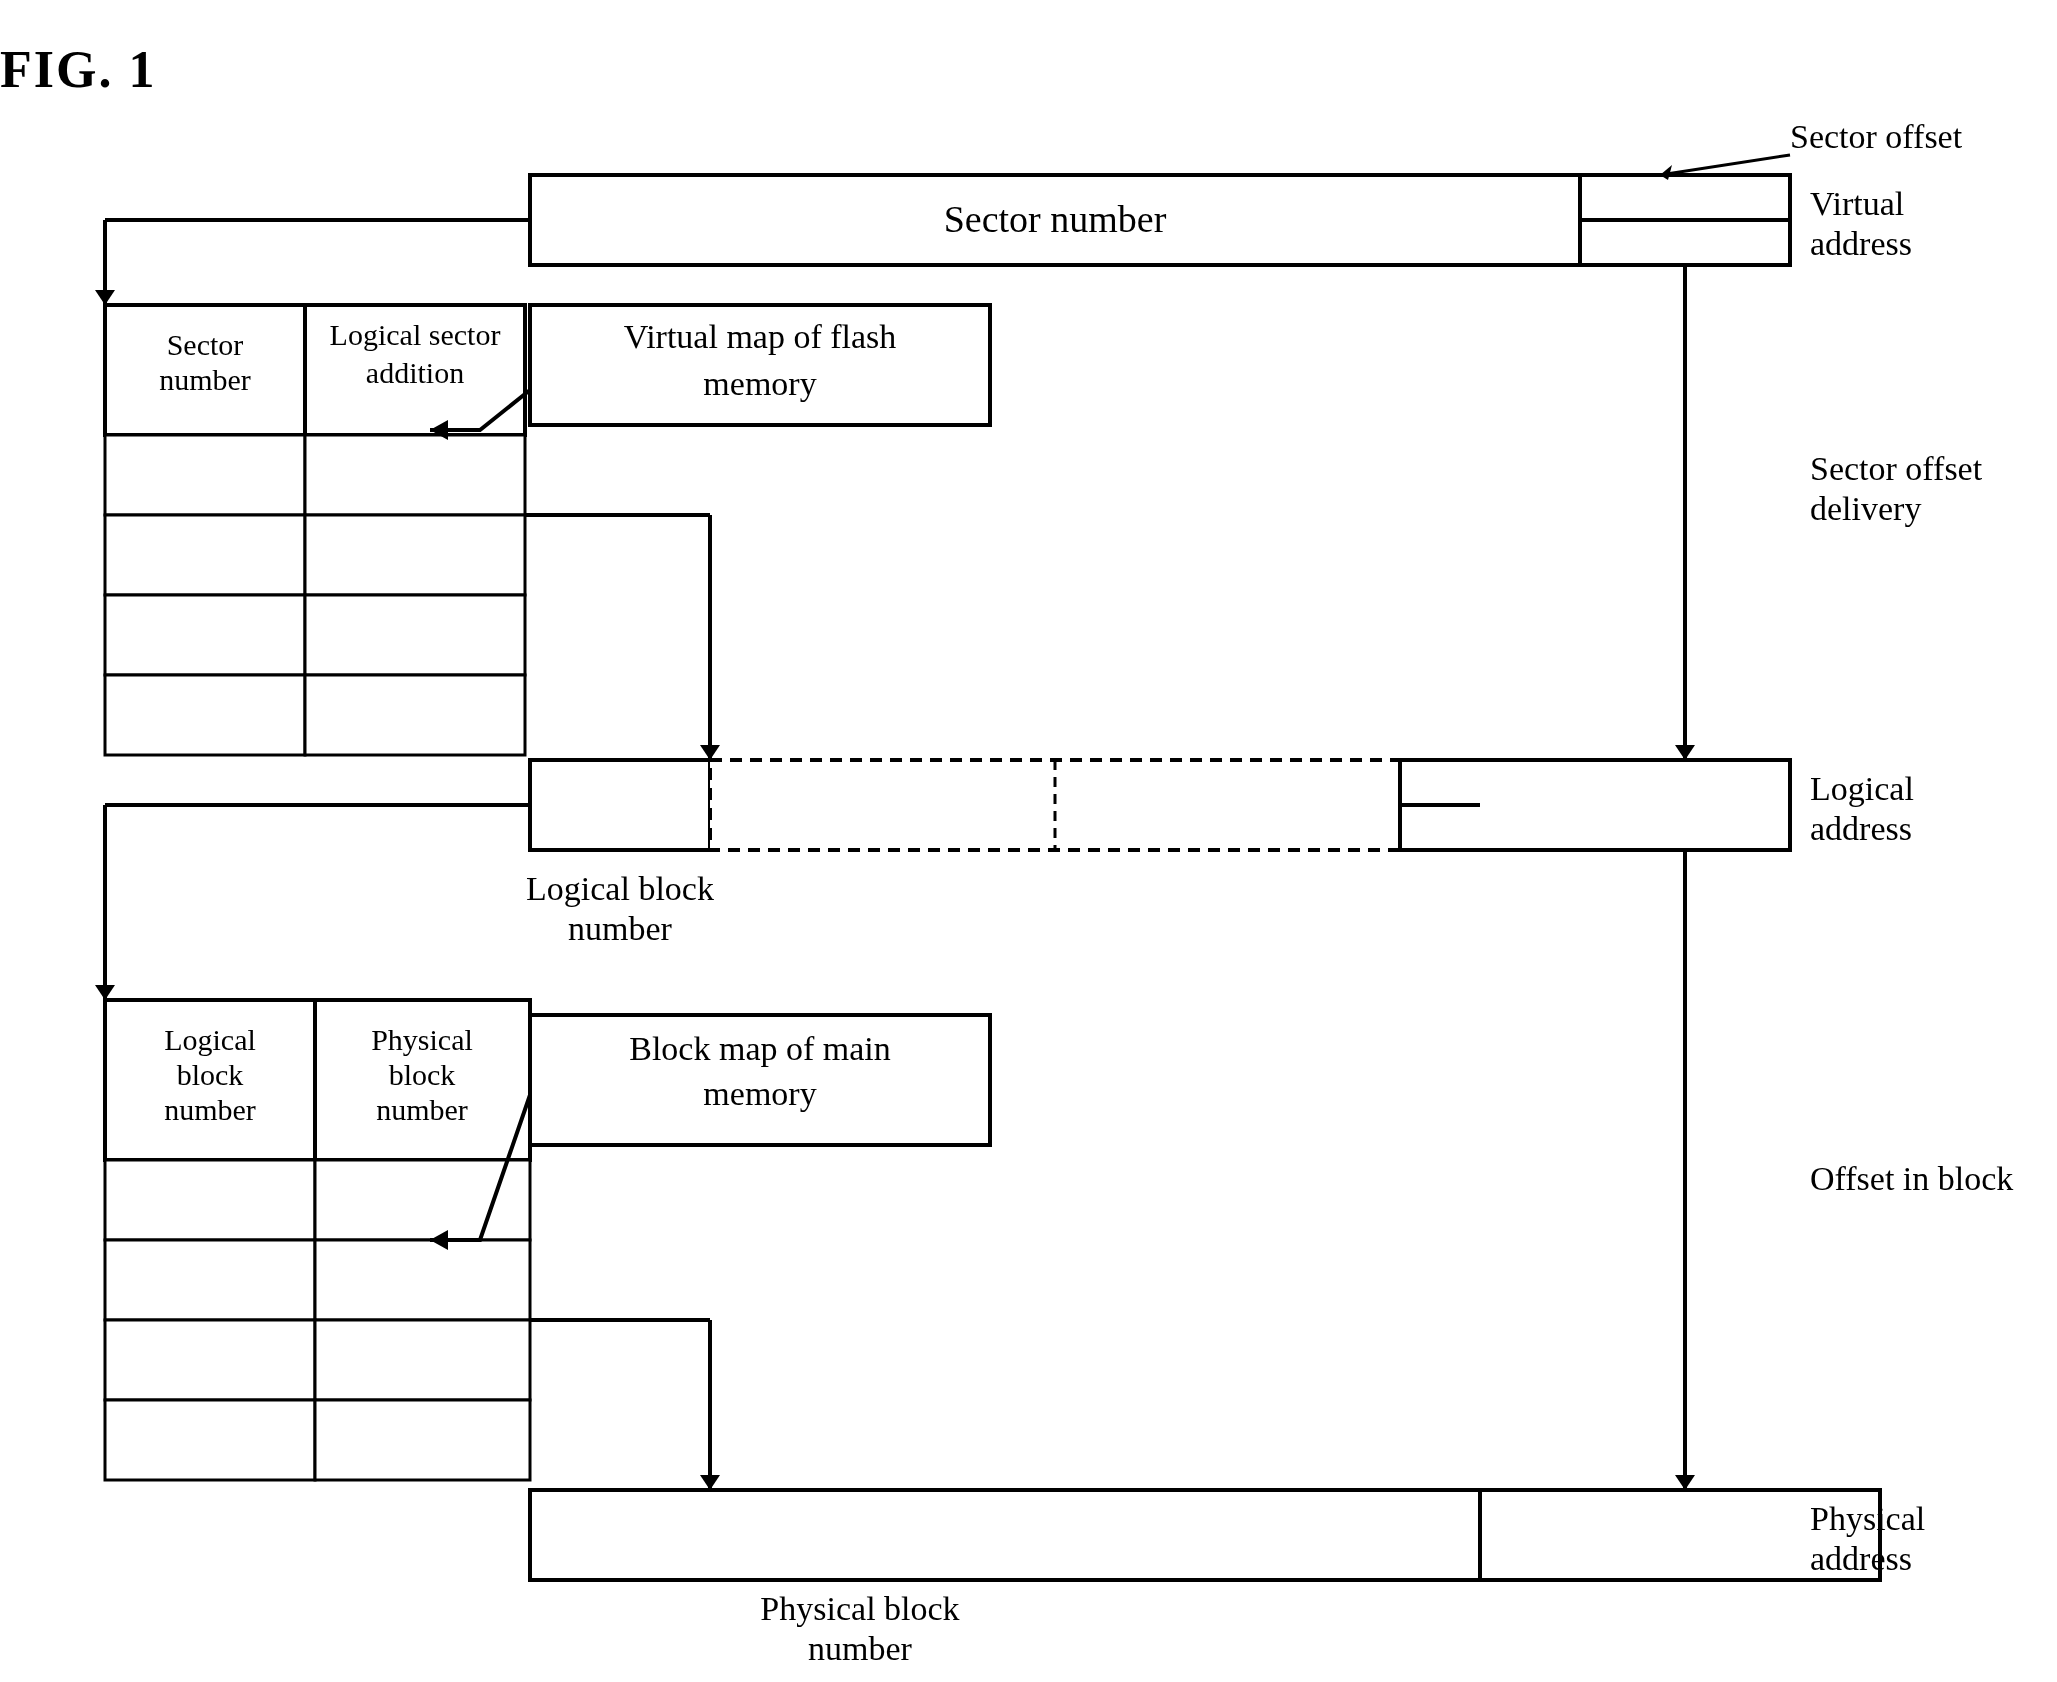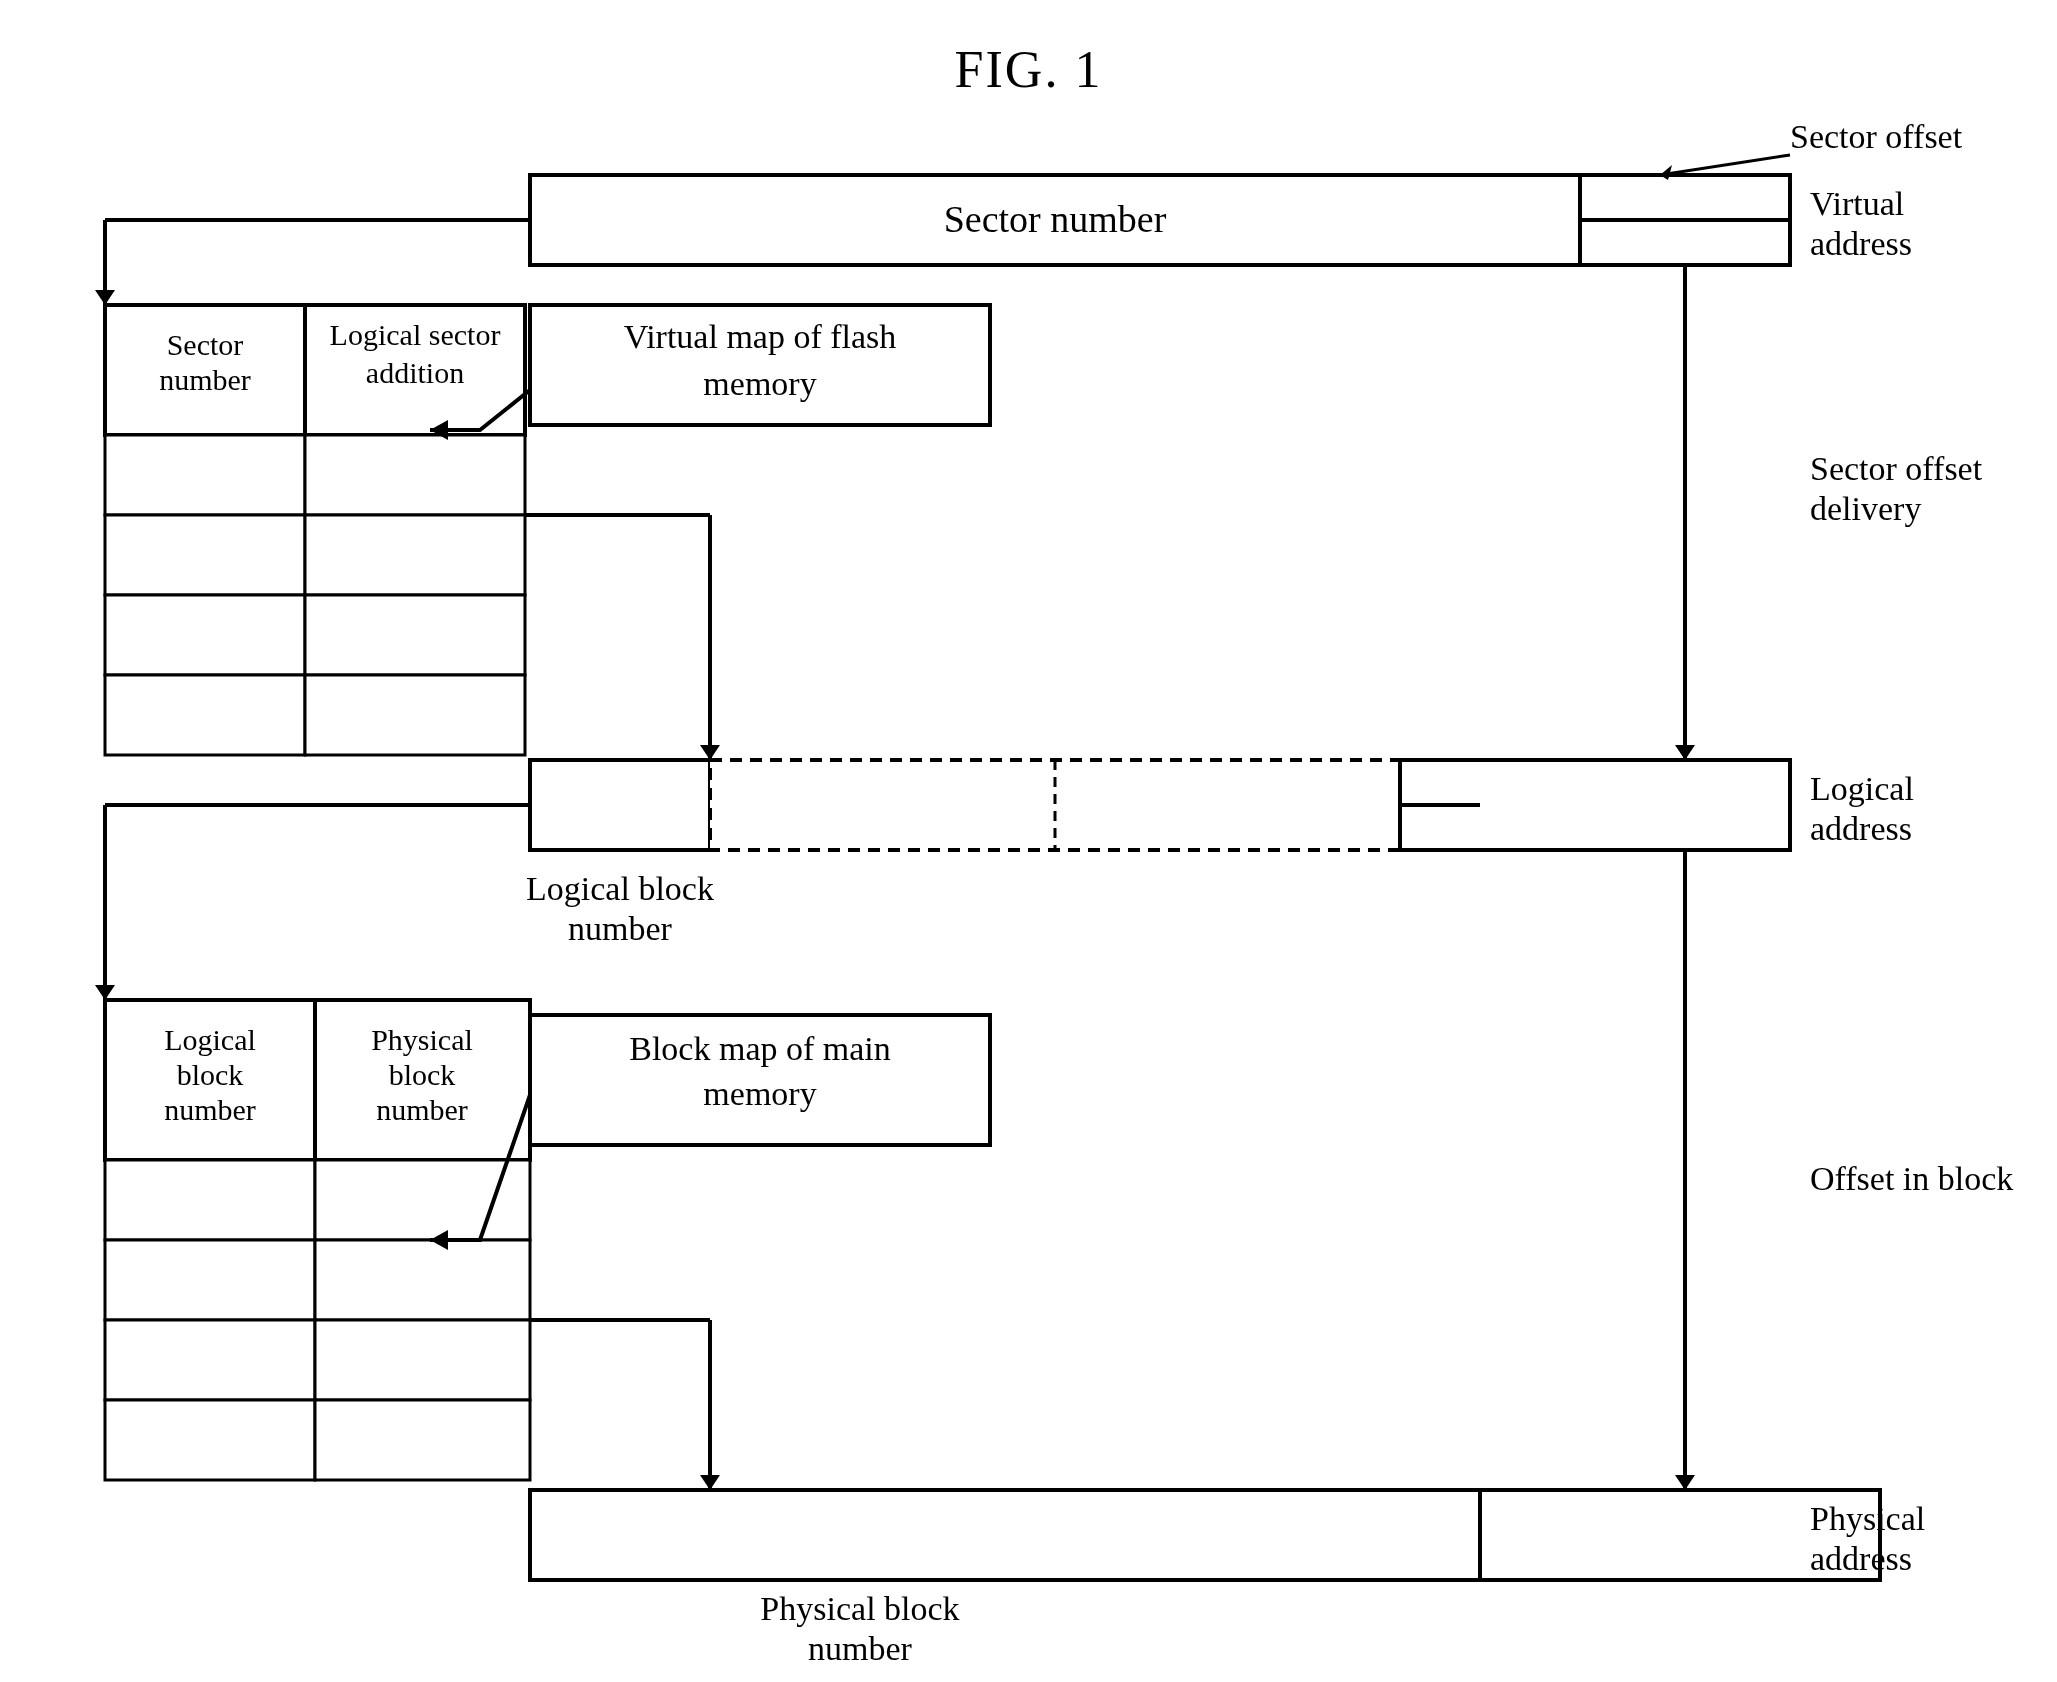--- a/index.html
+++ b/index.html
@@ -6,23 +6,23 @@
     body {
       background: #fff;
       font-family: 'Times New Roman', Times, serif;
       width: 2057px;
       height: 1682px;
       position: relative;
       overflow: hidden;
     }
 
     .page-title {
-      text-align: center;
+      text-align: left;
       font-size: 52px;
-      font-weight: normal;
+      font-weight: bold;
       padding-top: 40px;
       letter-spacing: 2px;
     }
 
     svg.diagram {
       position: absolute;
       top: 0;
       left: 0;
       width: 2057px;
       height: 1682px;

